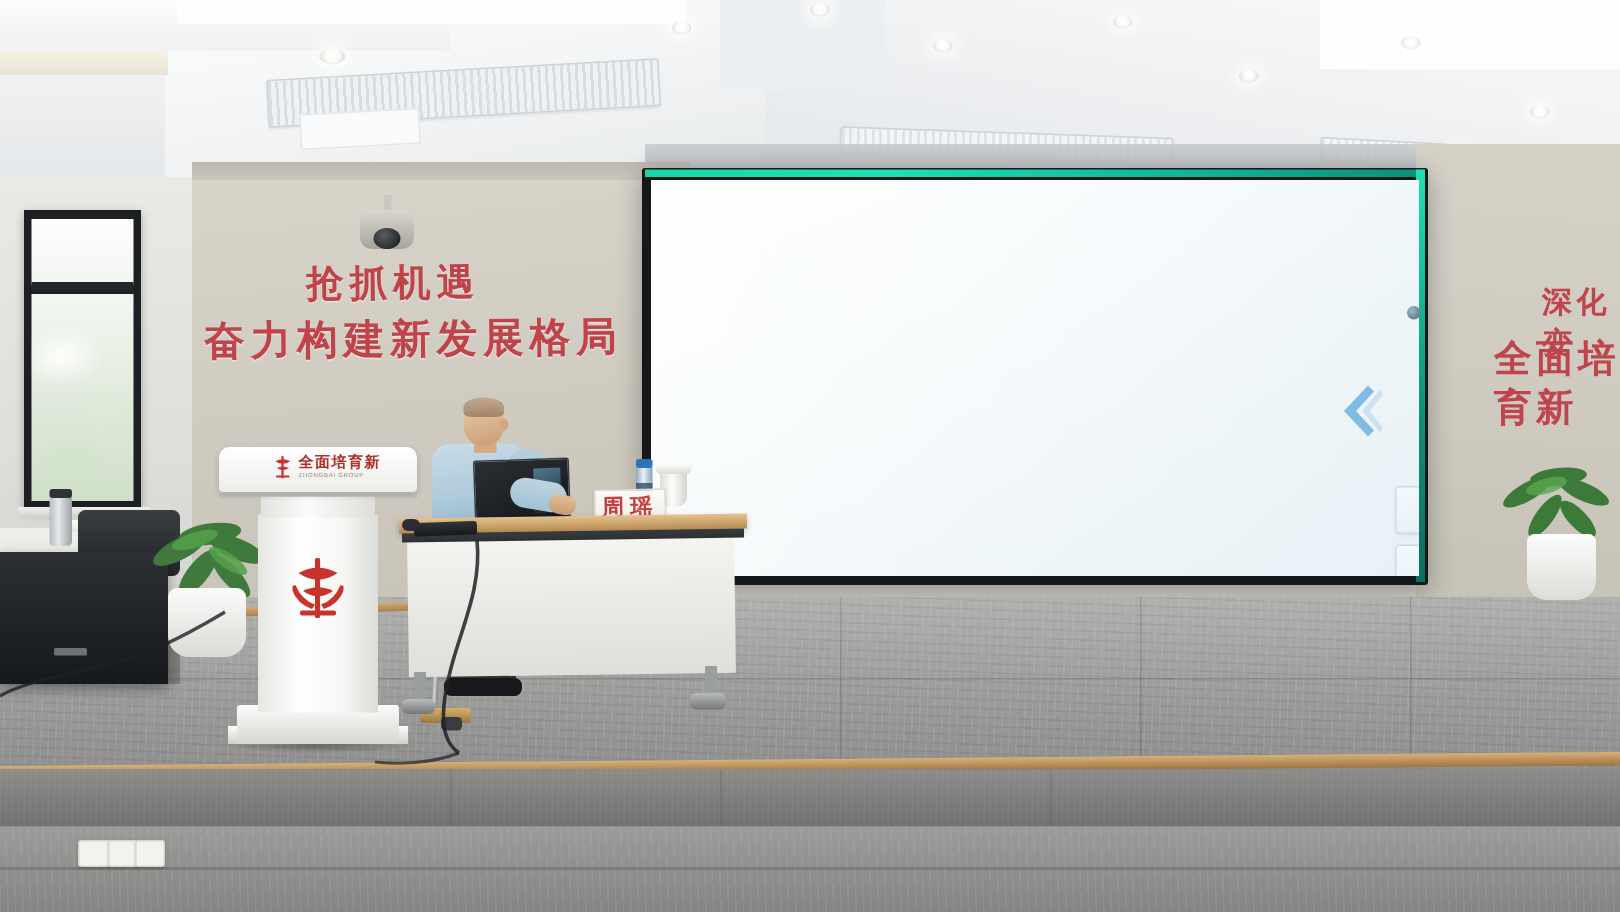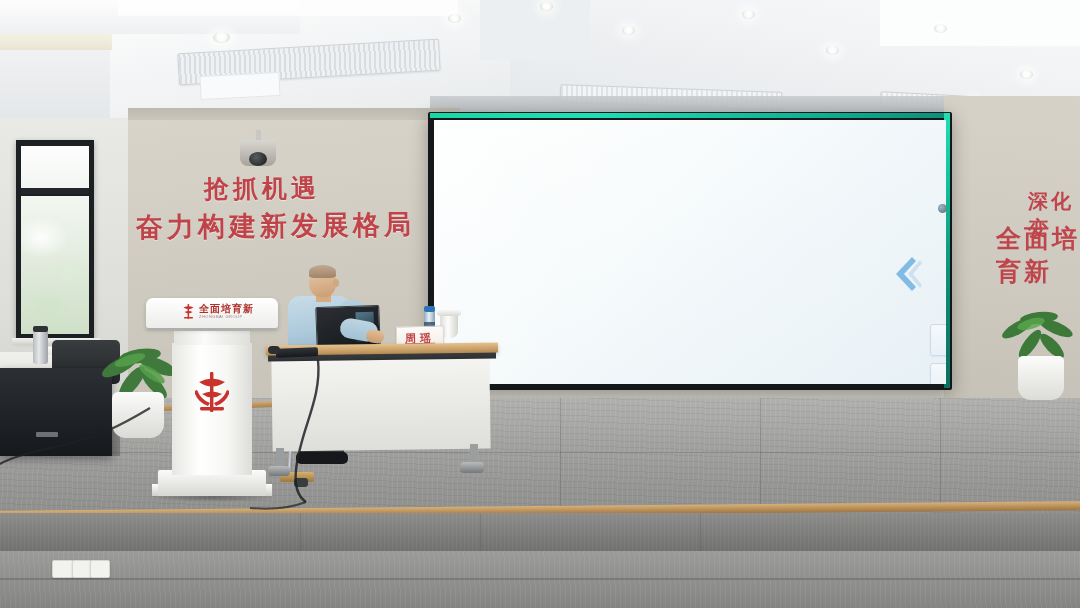--- a/index.html
+++ b/index.html
@@ -243,21 +243,21 @@
   #bottle-cap{left:424px;top:306px;width:11px;height:6px;background:#2d73b8;border-radius:2px;}
   #bottle-label{left:424px;top:322px;width:11px;height:11px;background:#2f4f6b;opacity:.8;}
   #cup{left:440px;top:314px;width:18px;height:24px;border-radius:3px 3px 7px 7px;
     background:linear-gradient(90deg,#dcdcd8,#fdfdfc 45%,#d2d2ce);}
   #cup-lid{left:437px;top:309px;width:24px;height:7px;border-radius:4px;
     background:linear-gradient(180deg,#fdfdfc,#d8d8d4);}
   #nameplate{left:396px;top:326px;width:46px;height:22px;transform:rotate(-1deg);
     background:linear-gradient(180deg,#fdfbf8,#f0ece8);
     border:1px solid #e0dad4;display:flex;align-items:center;justify-content:center;
     box-shadow:0 1px 2px rgba(0,0,0,.16);}
-  #nameplate-text{font-size:11px;color:#c0413f;font-weight:bold;letter-spacing:4px;text-decoration:underline;}
+  #nameplate-text{font-size:15px;color:#c0413f;font-weight:bold;letter-spacing:4px;text-decoration:underline;}
 
   
   #p-head{left:309px;top:267px;width:27px;height:30px;border-radius:46% 46% 44% 44%;
     background:linear-gradient(165deg,#e9cdae,#c99c72);}
   #p-hair{left:309px;top:265px;width:27px;height:13px;border-radius:50% 50% 20% 20%;
     background:linear-gradient(180deg,#b79d85,#8f7358);opacity:.75;}
   #p-ear{left:333px;top:279px;width:6px;height:8px;border-radius:50%;background:#d2a87e;}
   #p-neck{left:316px;top:292px;width:15px;height:10px;background:#d6ab80;}
   #p-torso{left:288px;top:296px;width:62px;height:58px;border-radius:12px 10px 0 0;
     background:linear-gradient(170deg,#c9dce8 0%,#aecadb 55%,#93b4c9 100%);}

